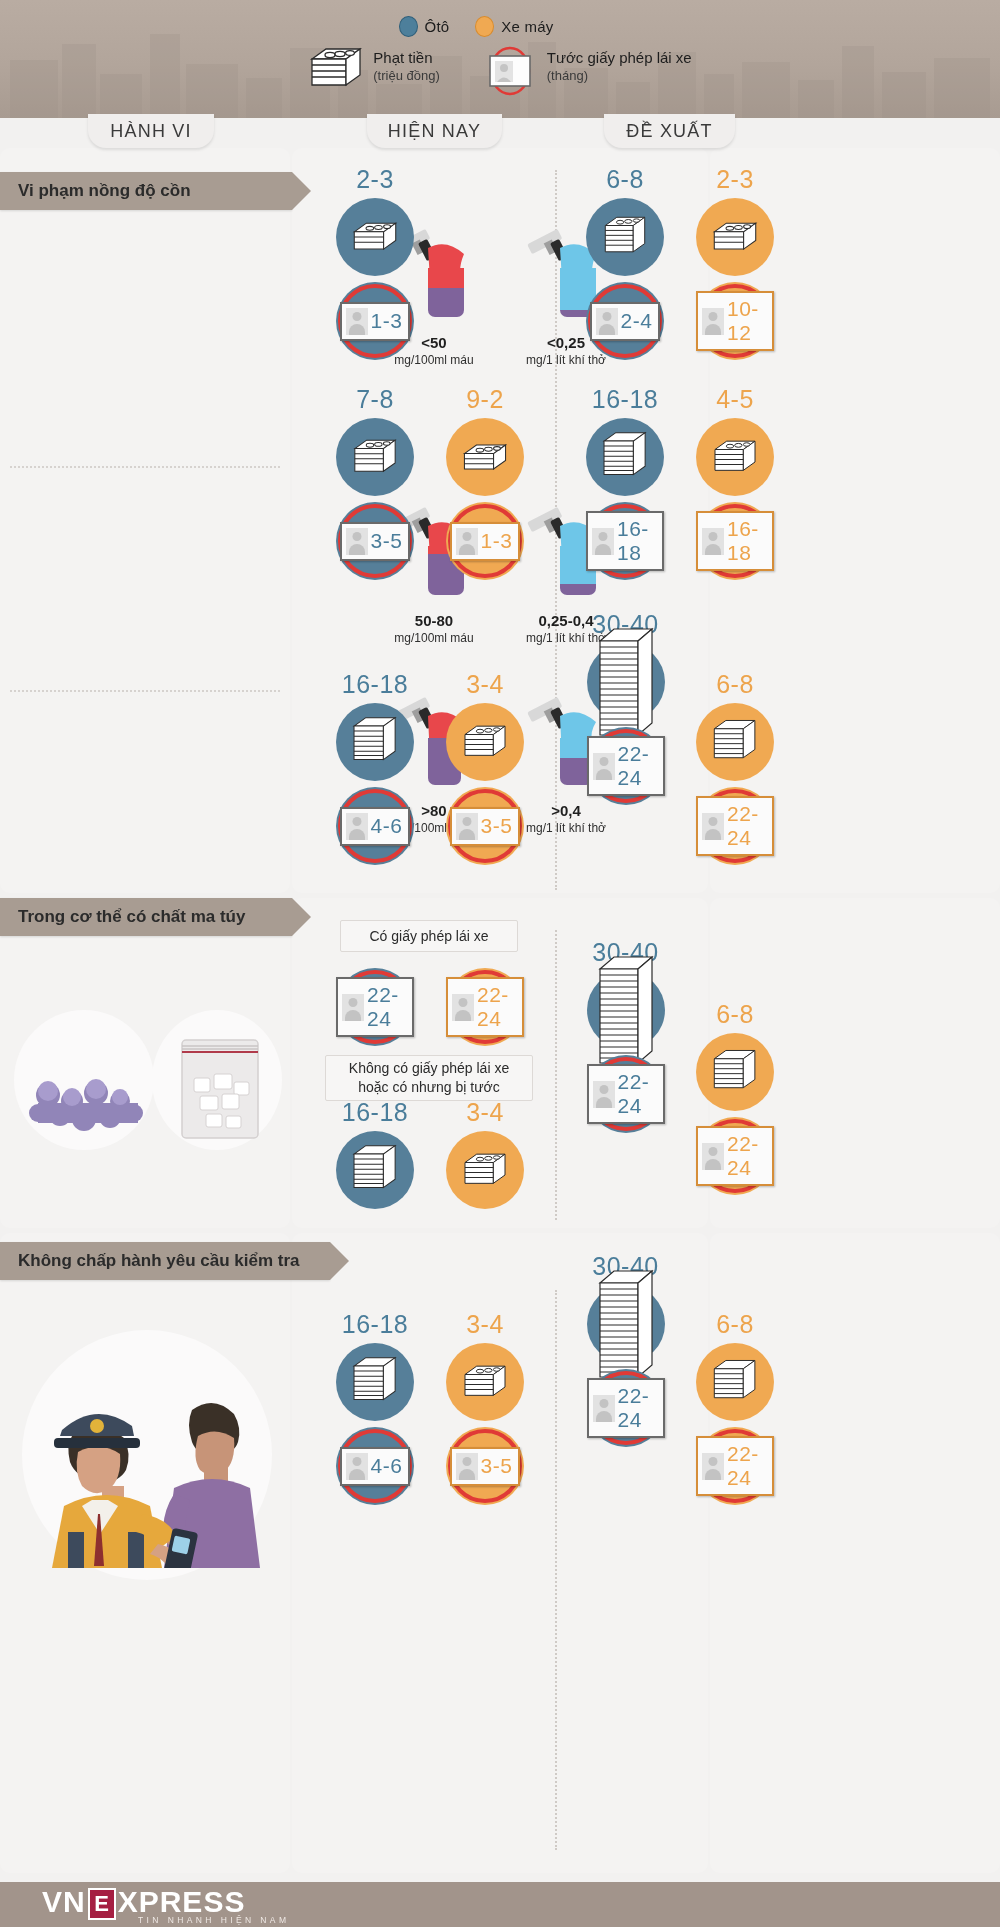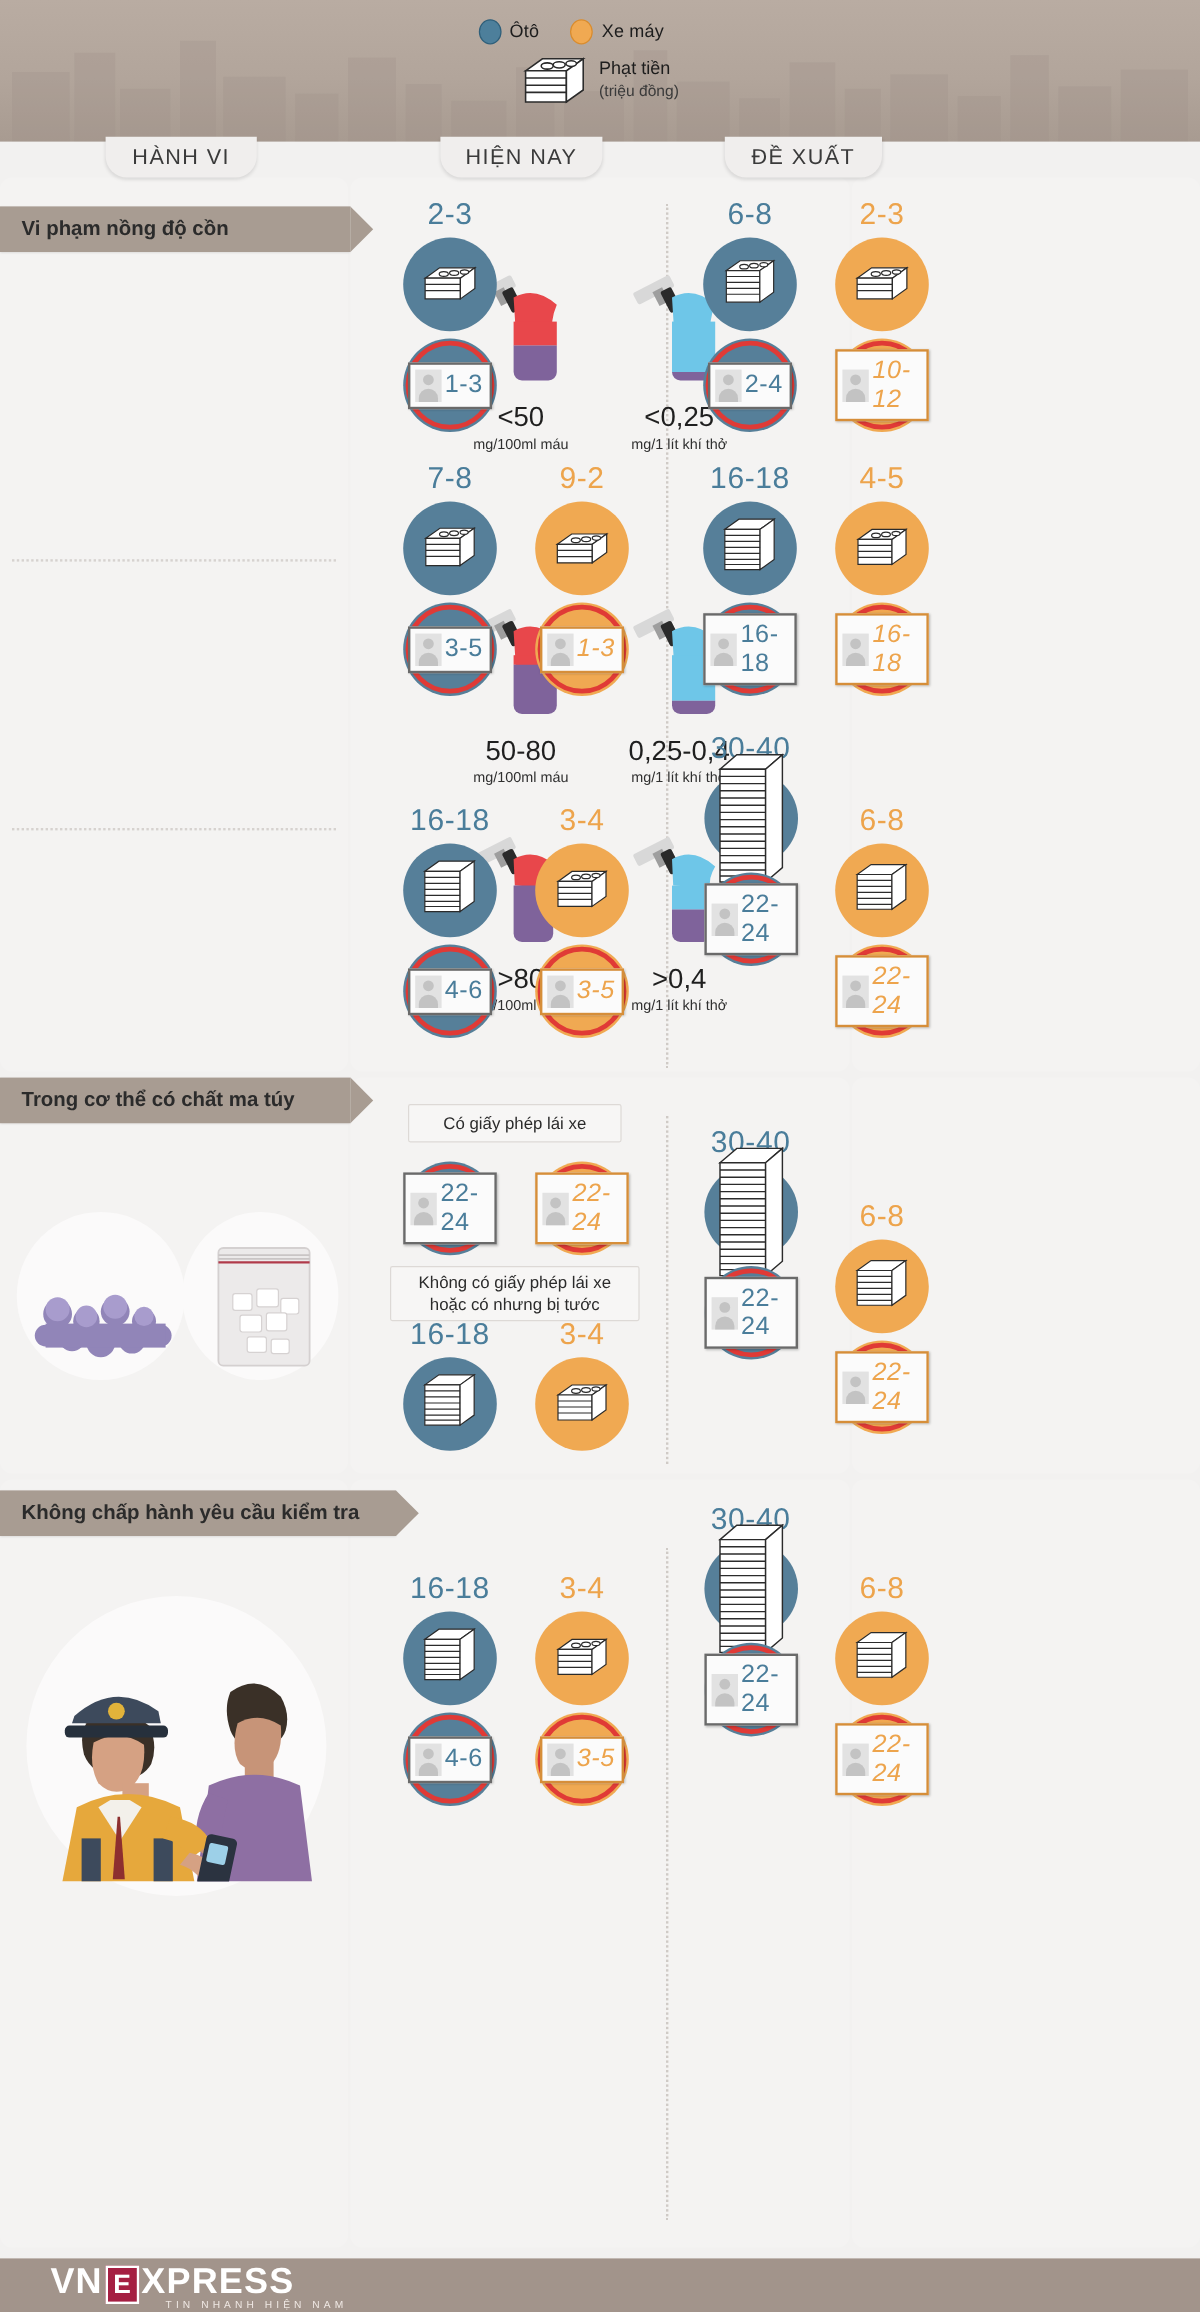--- a/index.html
+++ b/index.html
@@ -101,38 +101,38 @@
     width:74px; height:74px; left:50%; top:50%; transform:translate(-50%,-50%);
     box-sizing:border-box;
   }
   .id-card {
     position:relative; z-index:3;
     background:#fbfbfb; border:2px solid #6a6a6a;
     display:flex; align-items:center; gap:3px;
     padding:4px 6px 4px 4px;
     box-shadow:1px 1px 2px rgba(0,0,0,.25);
   }
-  .id-card.orange-b { border-color:#d68e39;font-style:italic; }
+  .id-card.orange-b { border-color:#d68e39; }
   .photo { width:22px; height:27px; background:#e2e2e2; position:relative; flex:0 0 auto; }
   .photo::before {
     content:""; position:absolute; left:50%; top:4px; transform:translateX(-50%);
     width:9px; height:9px; border-radius:50%; background:#c3c3c3;
   }
   .photo::after {
     content:""; position:absolute; left:50%; bottom:0; transform:translateX(-50%);
     width:16px; height:11px; border-radius:8px 8px 0 0; background:#c3c3c3;
   }
   .months { font-size:21px; font-weight:normal; letter-spacing:.5px; }
   .months.blue { color:#4a7d9a; }
   .months.orange { color:#eda44c; }
 
   
   .devrow { position:absolute; display:flex; gap:40px; justify-content:center; width:100%; left:0; }
   .dev { display:flex; flex-direction:column; align-items:center; }
-  .dev .cap { font-size:23px; font-weight:normal; color:#1f1f1f; margin-top:7px; }
+  .dev .cap { font-size:15px; font-weight:bold; color:#1f1f1f; margin-top:7px; }
   .dev .sub { font-size:12px; color:#2f2f2f; margin-top:2px; }
 
   .note-box {
     position:absolute; background:#f7f6f5; border:1px solid #ddd9d6;
     display:flex; align-items:center; justify-content:center; text-align:center;
     font-size:14px; color:#2b2b2b; line-height:1.35; border-radius:2px;
   }
 
   
   .blob { position:absolute; background:#fbfafa; border-radius:50%; }
@@ -204,20 +204,33 @@
           <path d="M38 14 L52 4 L52 30 L38 40 Z"></path>
           <path d="M4 20 L38 20 M4 26 L38 26 M4 32 L38 32"></path>
           <ellipse cx="22" cy="10" rx="5" ry="2.6"></ellipse>
             <ellipse cx="32" cy="9" rx="5" ry="2.6"></ellipse>
           <ellipse cx="42" cy="8" rx="4.4" ry="2.4"></ellipse>
         </g>
       </svg>
       <div class="txt">
         <div class="t1">Phạt tiền</div>
         <div class="t2">(triệu đồng)</div>
+      </div>
+    </div>
+    <div class="leg2">
+      <svg width="56" height="52" viewBox="0 0 56 52">
+        <ellipse cx="28" cy="26" rx="19" ry="23" fill="none" stroke="#e03a36" stroke-width="2.6"></ellipse>
+        <rect x="8" y="11" width="40" height="30" fill="#fdfdfd" stroke="#6a6a6a" stroke-width="1.6"></rect>
+        <rect x="13" y="16" width="18" height="21" fill="#e3e3e3"></rect>
+        <circle cx="22" cy="23" r="4" fill="#c4c4c4"></circle>
+        <path d="M15 37 q7 -9 14 0 z" fill="#c4c4c4"></path>
+      </svg>
+      <div class="txt">
+        <div class="t1">Tước giấy phép lái xe</div>
+        <div class="t2">(tháng)</div>
       </div>
     </div>
   </div>
 </div>
 
 <div class="tabs">
   <div class="tab" id="tab-0">HÀNH VI</div>
   <div class="tab" id="tab-1">HIỆN NAY</div>
   <div class="tab" id="tab-2">ĐỀ XUẤT</div>
 </div>

